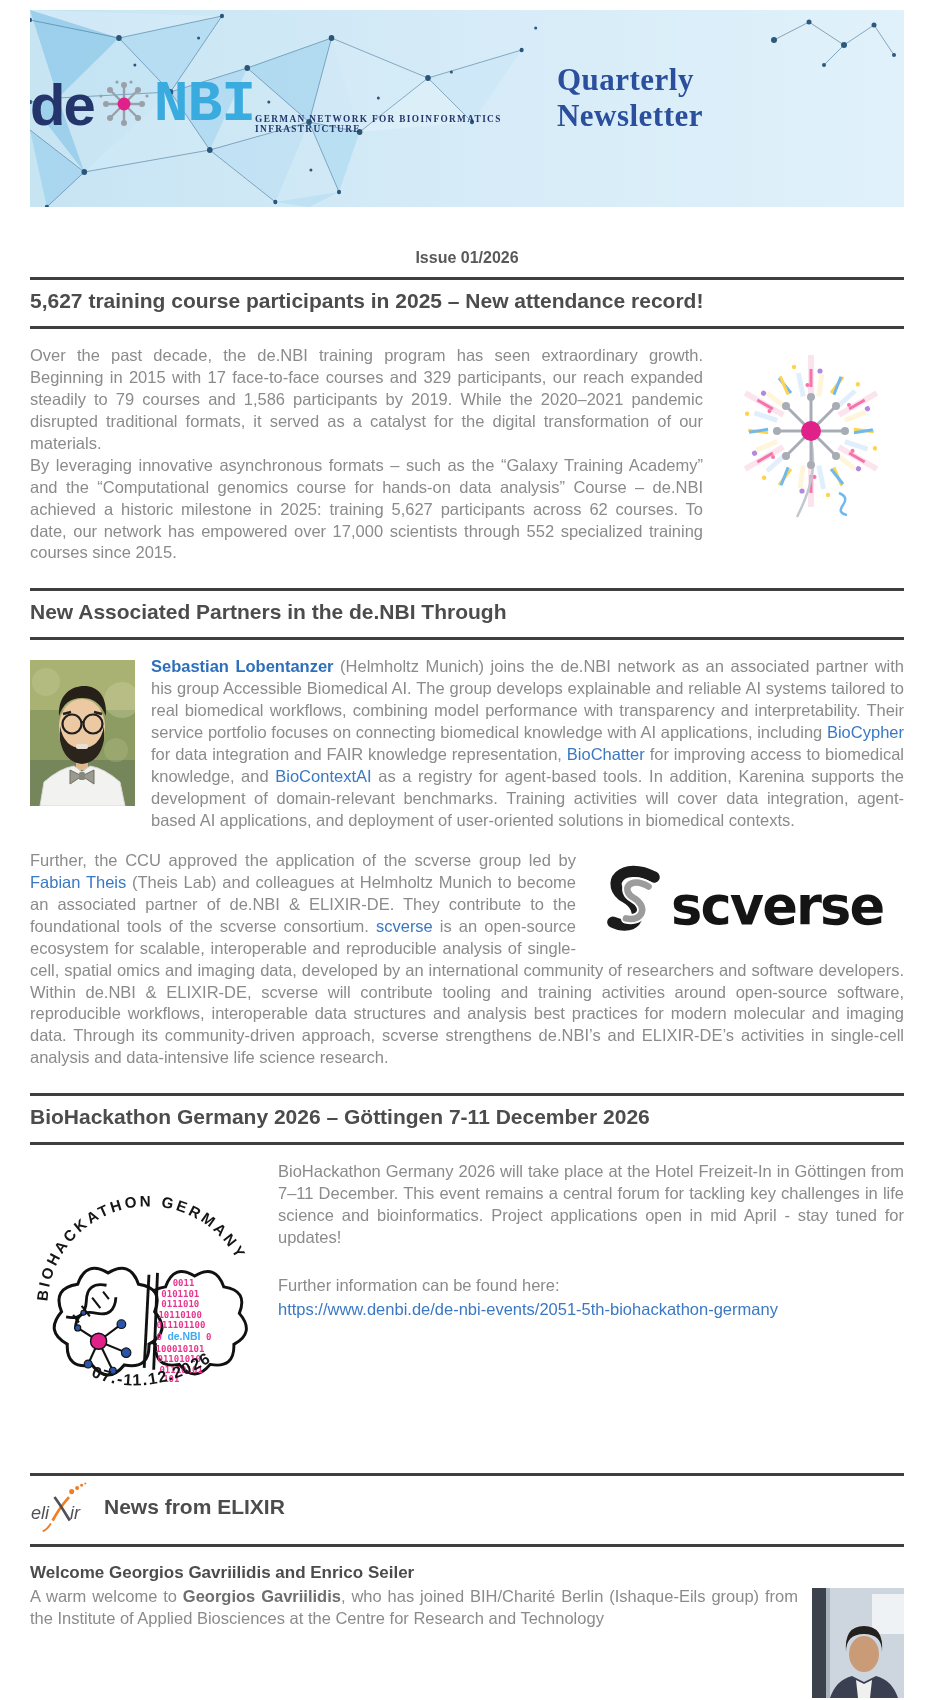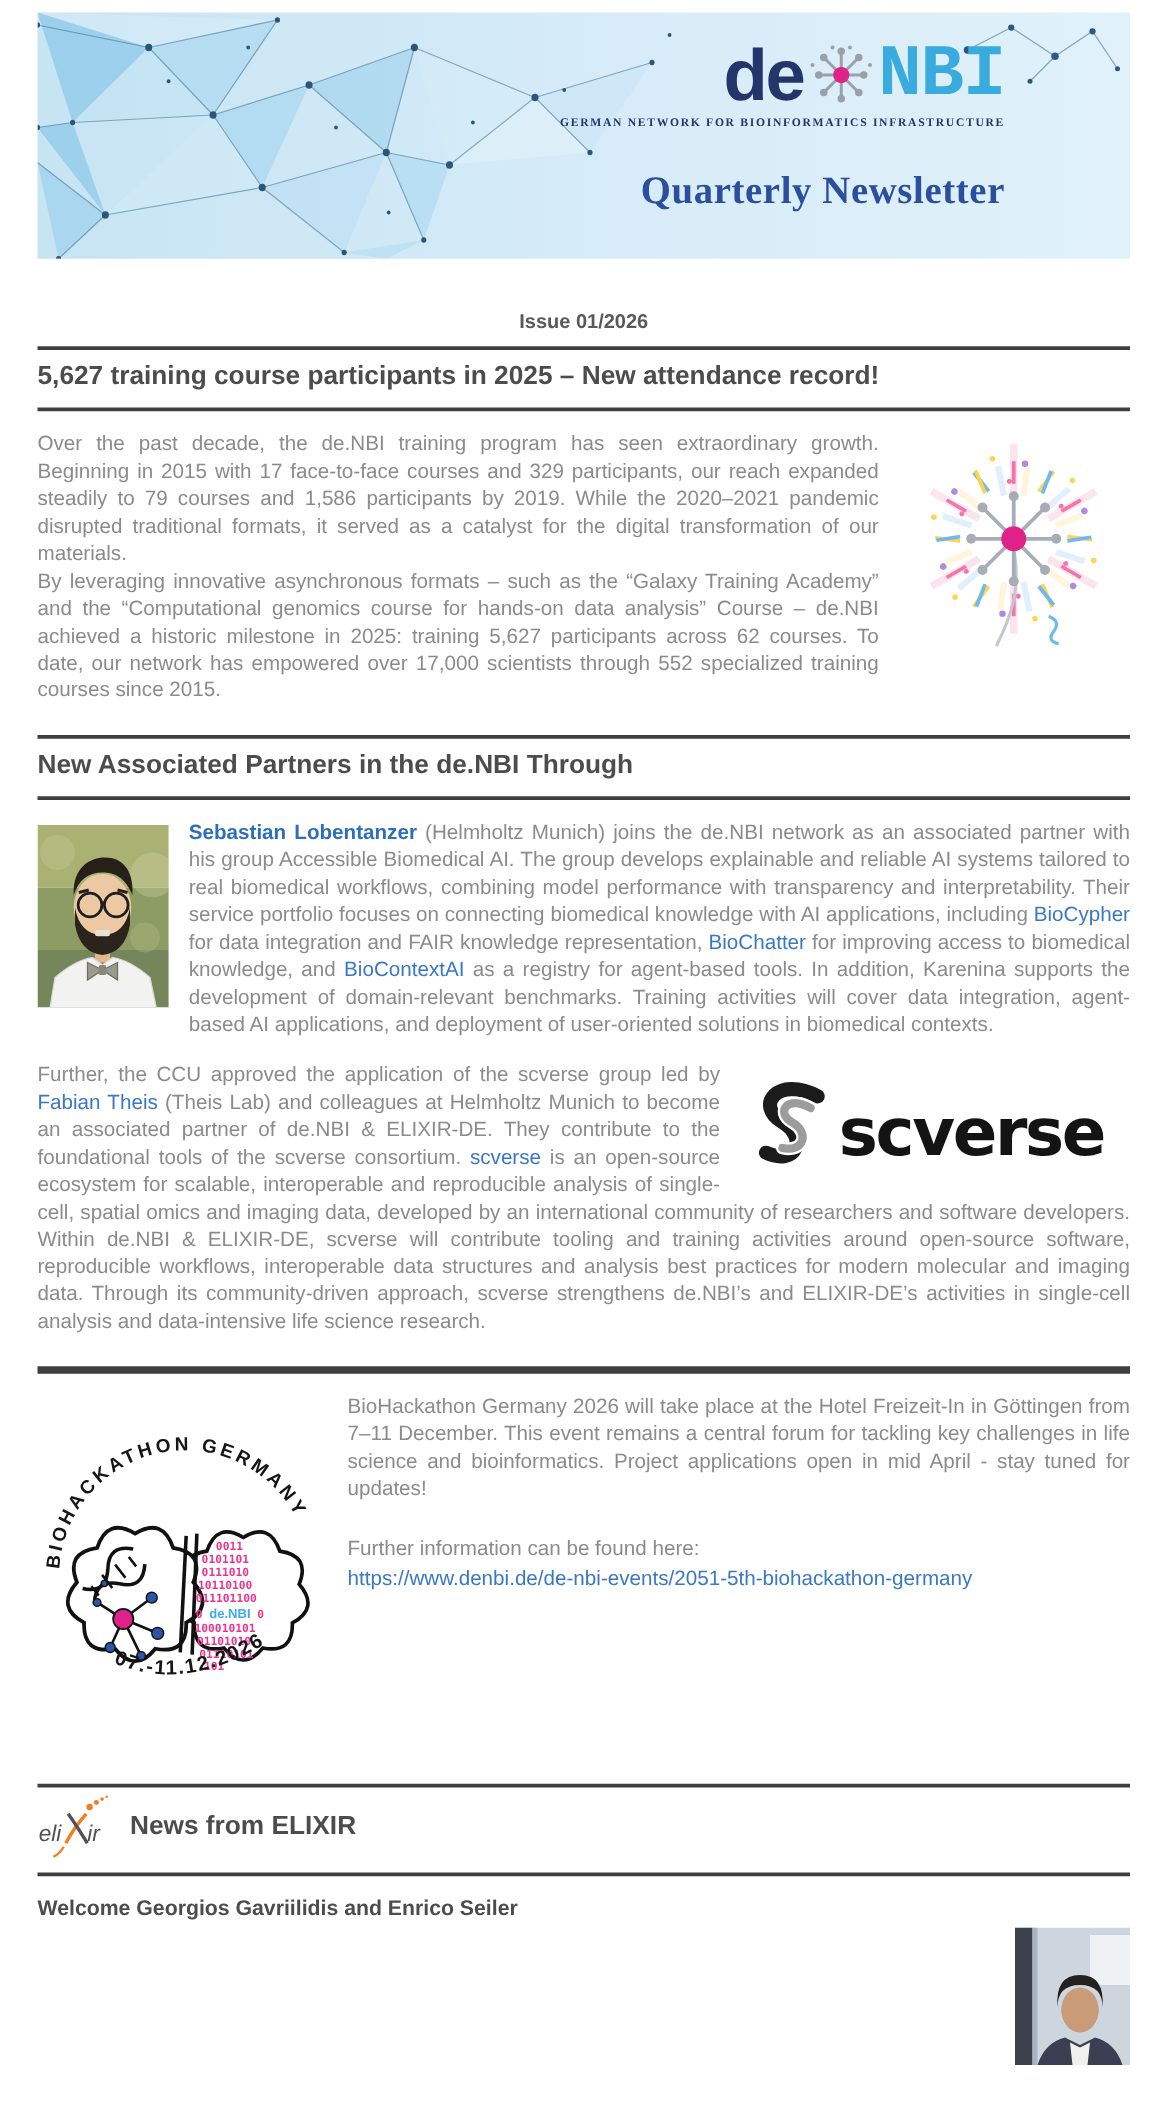--- a/index.html
+++ b/index.html
@@ -6,21 +6,21 @@
   html,body { background:#ffffff; }
   body { width:934px; height:1700px; overflow:hidden;
          font-family:"Liberation Sans", sans-serif; }
   .page { position:relative; width:934px; height:1700px; overflow:hidden; background:#fff; }
 
   
   .banner { position:relative; margin:10px 30px 0; height:197px; overflow:hidden;
             background:linear-gradient(90deg,#c7e4f3 0%, #d7ecf8 55%, #e0f1fa 100%); }
   .banner .poly  { position:absolute; left:0; top:0; width:60%; height:100%; }
   .banner .dots-tr { position:absolute; right:0; top:0; width:150px; height:80px; }
-  .brand { position:absolute; top:22px; right:100px; display:flex; flex-direction:column; align-items:flex-end; }
+  .brand { position:absolute; top:22px; right:100px; display:flex; flex-direction:row; align-items:flex-end; }
   .logo-row { display:flex; align-items:center; line-height:1; }
   .logo-de  { font-size:58px; font-weight:bold; color:#23356b; letter-spacing:-2px; }
   .logo-nbi { font-size:58px; font-weight:bold; color:#3aabdf; letter-spacing:-1px;font-family:Liberation Mono, monospace; }
   .logo-icon { width:54px; height:54px; margin:0 3px; }
   .logo-sub { margin-top:4px; font-family:"Liberation Serif", serif; font-size:9.3px;
               font-weight:bold; letter-spacing:1.35px; color:#23356b; }
   .news-title { margin-top:30px; font-family:"Liberation Serif", serif; font-weight:bold;
                 font-size:31px; color:#2b4f9c; letter-spacing:0.5px; }
 
   
@@ -280,20 +280,21 @@
           <p class="body j">
             <span>Further, the CCU approved the application of the scverse group led by </span><a class="lnk">Fabian Theis</a><span> (Theis Lab) and colleagues at Helmholtz Munich to become an associated partner of de.NBI &amp; ELIXIR-DE. They contribute to the foundational tools of the scverse consortium. </span><a class="lnk">scverse</a><span> is an open-source ecosystem for scalable, interoperable and reproducible analysis of single-cell, spatial omics and imaging data, developed by an international community of researchers and software developers. Within de.NBI &amp; ELIXIR-DE, scverse will contribute tooling and training activities around open-source software, reproducible workflows, interoperable data structures and analysis best practices for modern molecular and imaging data. Through its community-driven approach, scverse strengthens de.NBI’s and ELIXIR-DE’s activities in single-cell analysis and data-intensive life science research.</span>
           </p>
         </div>
 
       </div>
     </section>
 
     <section>
       <hr class="rule">
+      <h2 class="sec-h">BioHackathon Germany 2026 – Göttingen 7-11 December 2026</h2>
       <hr class="rule">
       <div class="sec-body">
 
         <svg class="bh" viewBox="0 0 240 262">
           <defs>
             <path id="bhArcTop" d="M 14 152 A 106 106 0 0 1 226 148" fill="none"></path>
             <path id="bhArcBot" d="M 58 222 Q 120 250 192 204" fill="none"></path>
             <path id="bhLobe" d="M 78 68 Q 55 54 46 80 Q 19 84 29 109 Q 11 130 35 143 Q 34 170 61 165 Q 78 186 95 165 Q 122 170 121 143 Q 145 130 127 109 Q 137 84 110 80 Q 101 54 78 68 Z"></path>
           </defs>
           <text font-size="16" font-weight="bold" fill="#151515" style="letter-spacing:3px" font-family="Liberation Sans, sans-serif">
@@ -374,16 +375,19 @@
         <svg class="gg" viewBox="0 0 92 110">
           <rect x="0" y="0" width="92" height="110" fill="#cdd6df"></rect>
           <rect x="0" y="0" width="14" height="110" fill="#3c424b"></rect>
           <rect x="14" y="0" width="4" height="110" fill="#aab4bf"></rect>
           <rect x="60" y="6" width="32" height="40" fill="#eef2f5"></rect>
           <ellipse cx="52" cy="66" rx="15" ry="18" fill="#c99b77"></ellipse>
           <path d="M 34 64 Q 32 38 52 38 Q 72 38 70 64 Q 70 46 52 46 Q 34 46 34 64 Z" fill="#23201e"></path>
           <path d="M 18 110 Q 24 92 40 88 L 52 94 L 64 88 Q 80 92 86 110 Z" fill="#3a3f52"></path>
           <polygon points="44,92 52,96 60,92 58,110 46,110" fill="#f0f0ee"></polygon>
         </svg>
+        <p class="body j">
+          <span>A warm welcome to </span><strong class="dark">Georgios Gavriilidis</strong><span>, who has joined BIH/Charité Berlin (Ishaque-Eils group) from the Institute of Applied Biosciences at the Centre for Research and Technology</span>
+        </p>
       </div>
     </section>
   </div>
 </div>
 
 </body></html>

